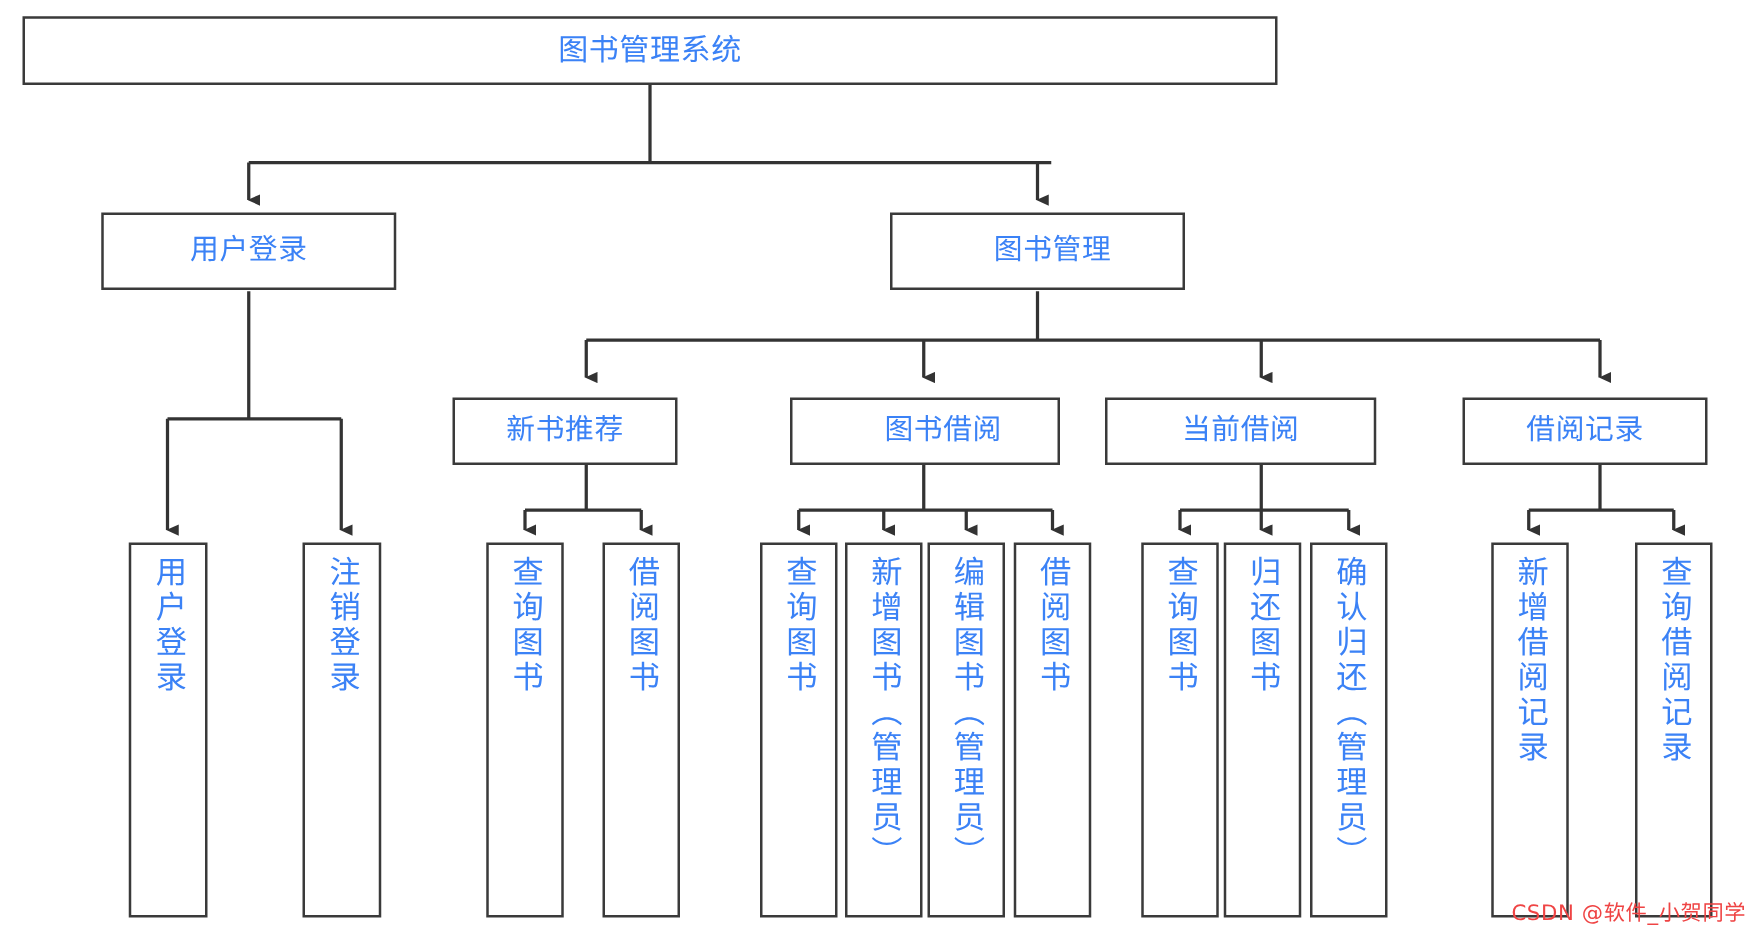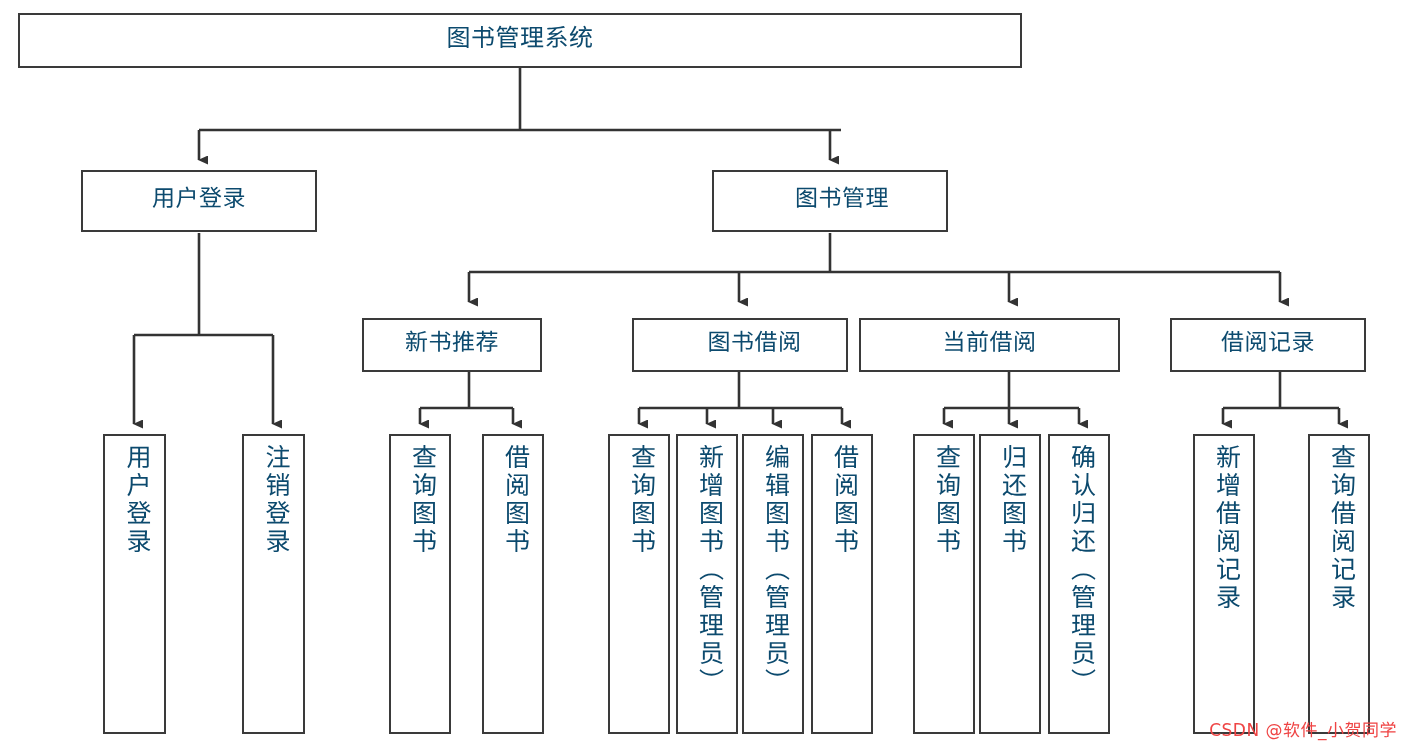--- a/index.html
+++ b/index.html
@@ -22,22 +22,21 @@
     pointer-events:none;
   }
   .node{
     position:absolute;
     box-sizing:border-box;
     background:#ffffff;
     border:2px solid #3a3a3a;
     display:flex;
     align-items:center;
     justify-content:center;
-    color:#0c4a6e;
-    font-family:Liberation Mono, monospace;
+    color:#3b82f6;
   }
   .node .lbl{
     display:block;
     text-align:center;
     line-height:1.18;
     white-space:nowrap;
   }
   
   .node.h .lbl{
     font-size:23px;
@@ -137,21 +136,21 @@
   </div>
 
   <div class="node h" style="left:362px;top:318px;width:180px;height:54px;">
     <span class="lbl">新书推荐</span>
   </div>
 
   <div class="node h" style="left:632px;top:318px;width:216px;height:54px;padding-left:29px;">
     <span class="lbl">图书借阅</span>
   </div>
 
-  <div class="node h" style="left:859px;top:318px;width:261px;height:54px;">
+  <div class="node h" style="left:884px;top:318px;width:217px;height:54px;">
     <span class="lbl">当前借阅</span>
   </div>
 
   <div class="node h" style="left:1170px;top:318px;width:196px;height:54px;">
     <span class="lbl">借阅记录</span>
   </div>
 
   <div class="node v" style="left:103px;top:434px;width:63px;height:300px;">
     <span class="lbl">用户登录</span>
   </div>

